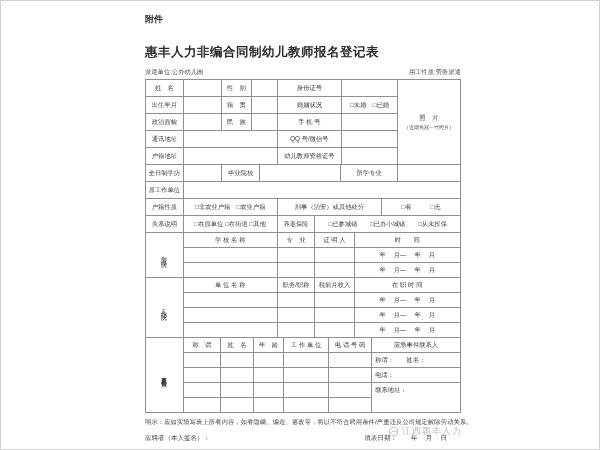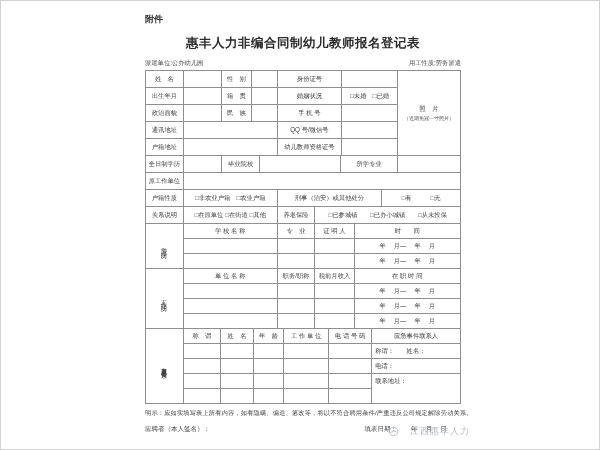--- a/index.html
+++ b/index.html
@@ -1,34 +1,34 @@
 <!DOCTYPE html>
 <html><head>
 <meta charset="utf-8">
 <style>
   html,body{margin:0;padding:0;}
   body{width:600px;height:450px;background:#ffffff;font-family:"Liberation Sans","DejaVu Sans",sans-serif;color:#3c3c3c;position:relative;overflow:hidden;}
   .frame{position:absolute;inset:0;border:1px solid #d2d2d2;pointer-events:none;}
   .doc{position:absolute;left:145px;top:13px;width:316px;}
   .attachment{font-size:9px;font-weight:bold;color:#2e2e2e;}
-  .title{text-align:center;font-size:12.5px;font-weight:bold;color:#2a2a2a;letter-spacing:0.5px;margin-top:9px;}
+  .title{text-align:left;font-size:12.5px;font-weight:bold;color:#2a2a2a;letter-spacing:0.5px;margin-top:18px;}
   .subrow{display:flex;justify-content:space-between;font-size:6.3px;color:#4a4a4a;margin-top:7px;margin-bottom:2px;}
   table{width:100%;border-collapse:collapse;table-layout:fixed;}
   table+table{margin-top:-1px;}
   td{border:1px solid #8f8f8f;font-size:6.3px;color:#404040;text-align:center;vertical-align:middle;padding:0 1px;height:16px;overflow:hidden;white-space:nowrap;line-height:1.15;}
   .mini td{height:14px;}
   td.left{text-align:left;padding-left:3px;}
   .vlabel{writing-mode:vertical-lr;text-orientation:upright;letter-spacing:2px;font-size:6.3px;padding:0;}
   .vlabel.long{letter-spacing:0.5px;font-size:5.5px;}
   .photo-title{font-size:6.5px;margin-bottom:3px;}
   .photo-note{font-size:5.3px;color:#4a4a4a;transform:scale(0.95);}
   .notice{font-size:6.2px;color:#3e3e3e;margin-top:5px;letter-spacing:0.2px;white-space:nowrap;}
   .signrow{display:flex;justify-content:space-between;font-size:6.5px;color:#3e3e3e;margin-top:7px;}
   .signrow .dateblock{margin-right:14px;display:flex;gap:14px;}
-  .watermark{position:absolute;left:388px;bottom:12px;display:flex;align-items:center;gap:11px;color:#b4bac1;font-size:9px;letter-spacing:1px;}
+  .watermark{position:absolute;left:388px;bottom:12px;display:flex;align-items:center;gap:3px;color:#b4bac1;font-size:9px;letter-spacing:1px;}
   .wm-icon{width:11px;height:11px;display:inline-block;}
 </style>
 </head>
 <body>
 
 <div class="frame"></div>
 
 <div class="doc">
   <div class="attachment">附件</div>
   <div class="title">惠丰人力非编合同制幼儿教师报名登记表</div>

